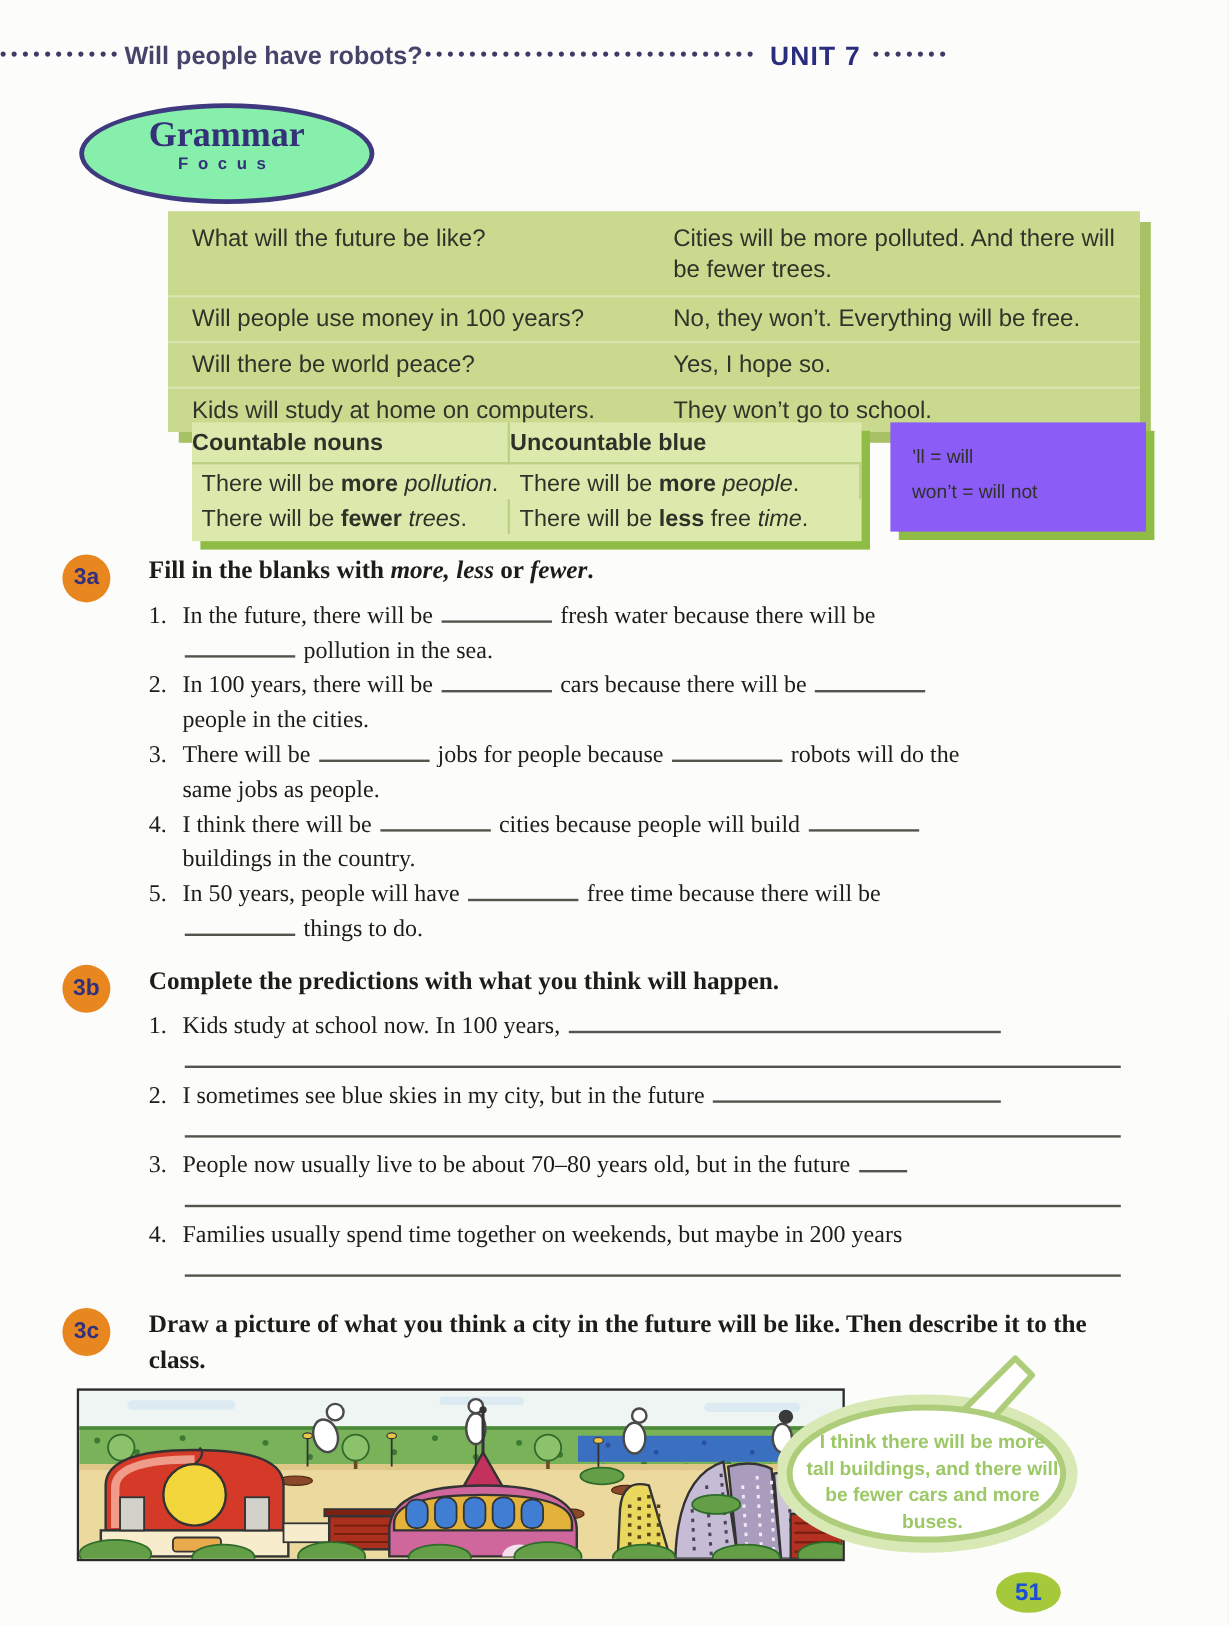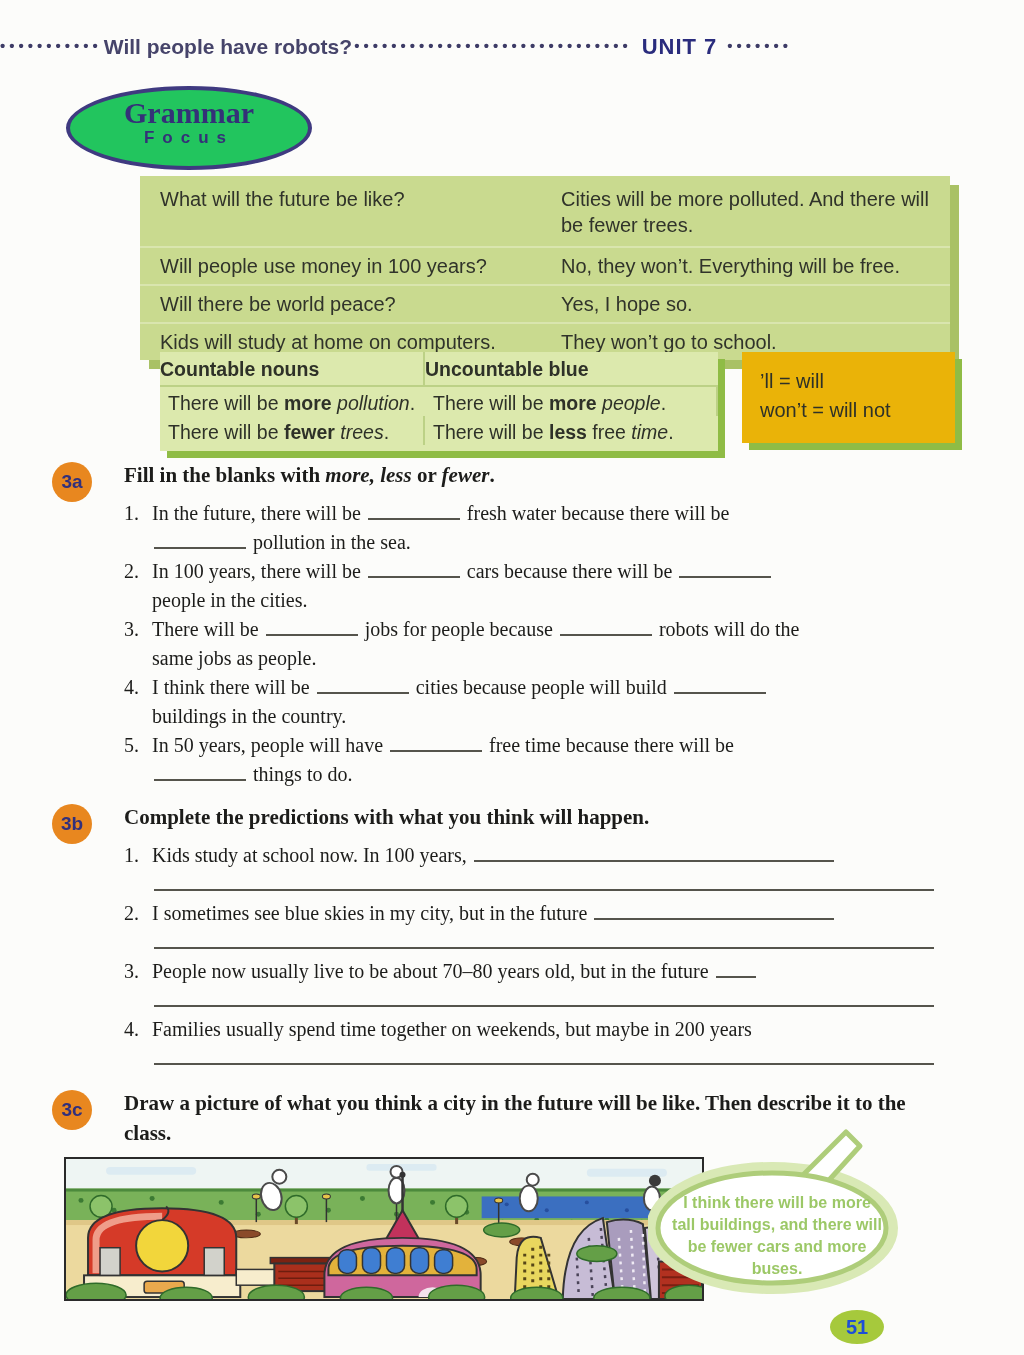--- a/index.html
+++ b/index.html
@@ -6,43 +6,43 @@
   .page{position:relative;width:1024px;height:1355px;background:#fcfcfa;overflow:hidden;
         font-family:"Liberation Sans",sans-serif;}
 
   
   .hdr{position:absolute;left:0;top:34px;width:1024px;display:flex;align-items:center;white-space:nowrap;}
   .dots{font-size:15px;letter-spacing:4px;color:#3d3b66;font-weight:bold;line-height:1;transform:translateY(-2px);}
   .hdr-title{font-size:21px;font-weight:bold;color:#46446a;margin:0 2px;}
   .hdr-unit{font-size:22px;font-weight:bold;color:#2a2c7d;margin:0 10px;letter-spacing:1px;}
 
   
-  .gf-badge{position:absolute;left:66px;top:86px;width:238px;height:76px;background:#22c55e;
+  .gf-badge{position:absolute;left:66px;top:86px;width:238px;height:76px;background:#86efac;
             border:4px solid #3f3a80;border-radius:50%;text-align:center;}
   .gf-line1{font-family:"Liberation Serif",serif;font-weight:bold;font-size:30px;color:#343178;margin-top:6px;}
-  .gf-line2{font-size:17px;font-weight:bold;letter-spacing:8px;color:#343178;margin-top:-2px;}
+  .gf-line2{font-size:14px;font-weight:bold;letter-spacing:8px;color:#343178;margin-top:-2px;}
 
   
   .gf-table{position:absolute;left:140px;top:176px;width:810px;background:#c9da8f;
             box-shadow:9px 9px 0 #a9c165;font-size:20px;color:#30332a;}
   .gt-row{display:flex;border-top:2px solid #d9e5ae;padding:3px 0;justify-content:space-between;}
   .gt-row:first-child{border-top:none;padding-top:8px;padding-bottom:6px;}
   .gt-q{width:385px;padding:2px 10px 2px 20px;line-height:26px;}
   .gt-a{flex:1;padding:2px 12px 2px 6px;line-height:26px;}
 
   
   .nouns-box{position:absolute;left:160px;top:352px;width:558px;background:#dcead0;
              background:#dce9ad;box-shadow:7px 7px 0 #8fbc45;display:grid;
              grid-template-columns:265px 1fr;font-size:19.5px;color:#2e3128;padding-bottom:6px;}
   .nt-h{font-weight:bold;padding:6px 0 4px;border-bottom:2px solid #bcd186;}
   .nt-c{padding:3px 4px 0 8px;line-height:26px;}
   .nt-col1{border-right:2px solid #bcd186;}
-  .note-box{position:absolute;left:742px;top:352px;width:213px;height:91px;background:#eab308;
+  .note-box{position:absolute;left:742px;top:352px;width:213px;height:91px;background:#8b5cf6;
             box-shadow:7px 7px 0 #8fbc45;padding:15px 0 0 18px;box-sizing:border-box;
-            font-size:20px;line-height:29px;color:#2e3128;}
+            font-size:16px;line-height:29px;color:#2e3128;}
 
   
   .sec{position:absolute;left:52px;width:884px;}
   .sec-3a{top:460px;}
   .sec-3b{top:802px;}
   .sec-3c{top:1088px;}
   .sec-badge{position:absolute;left:0;top:2px;width:40px;height:40px;border-radius:50%;
              background:#e8871f;color:#31307c;font-weight:bold;font-size:19px;
              display:flex;align-items:center;justify-content:center;}
   .sec-head{margin-left:72px;font-family:"Liberation Serif",serif;font-weight:bold;

